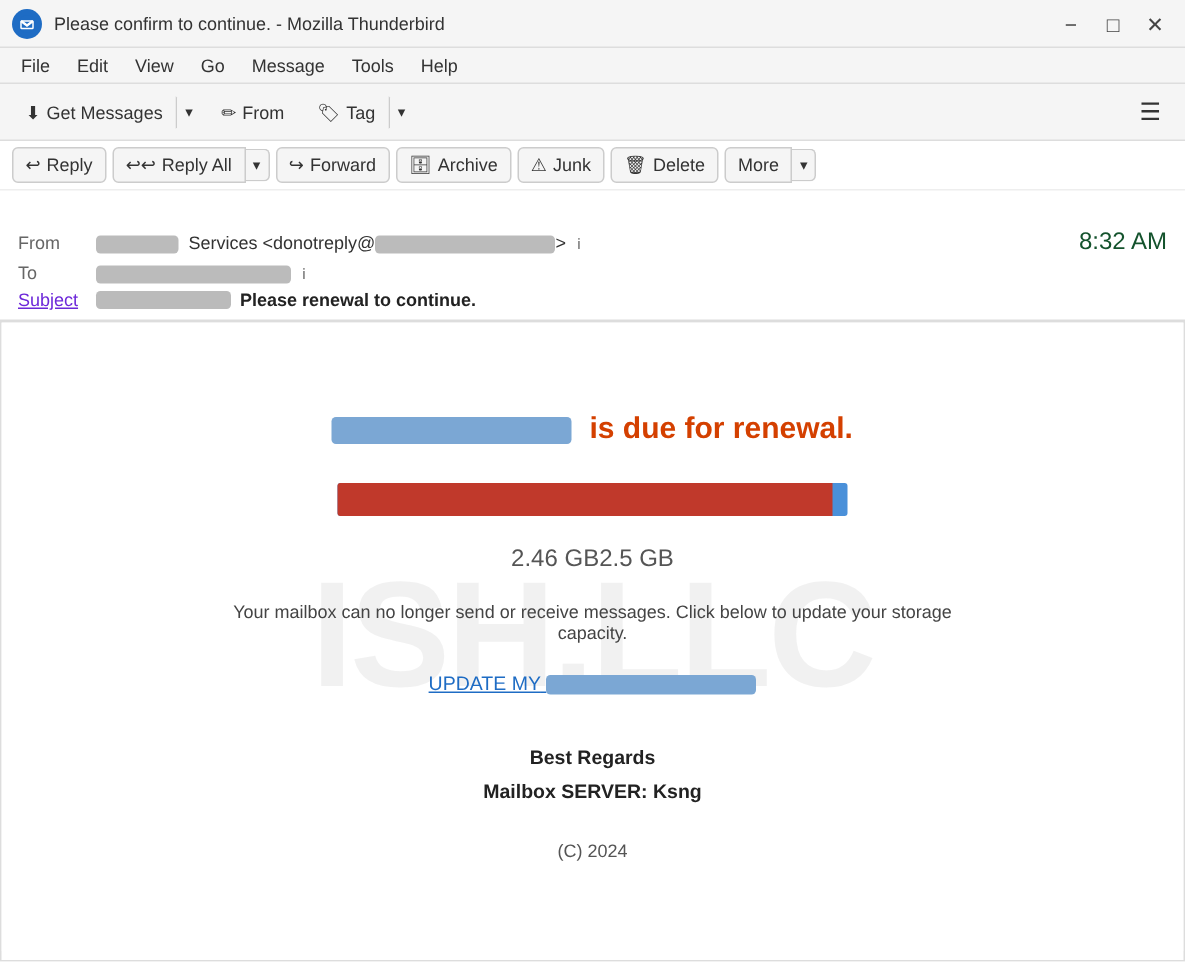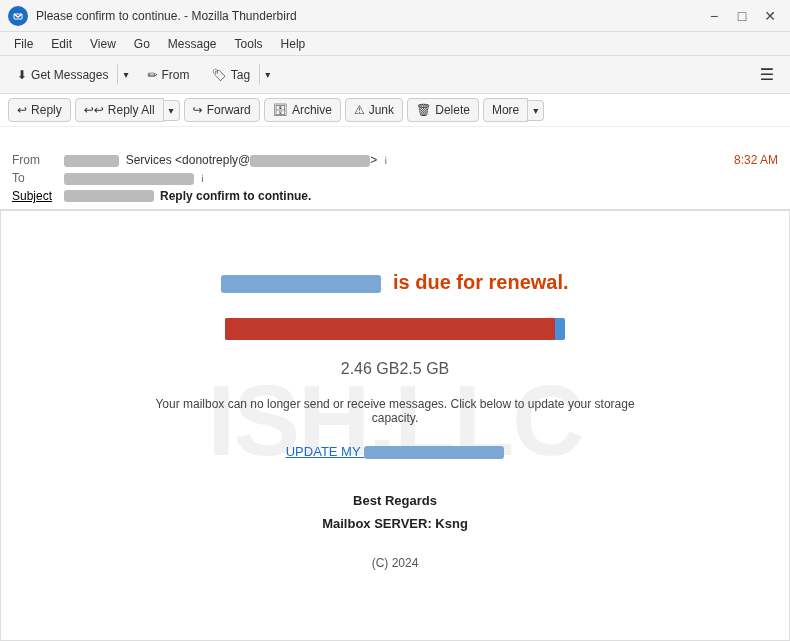--- a/index.html
+++ b/index.html
@@ -209,36 +209,36 @@
       flex: 1;
     }
     .meta-value .blurred {
       display: inline-block;
       background: #bbb;
       border-radius: 3px;
       height: 12px;
       vertical-align: middle;
     }
     .meta-time {
-      color: #c2410c;
-      font-size: 12px;
+      color: #14532d;
+      font-size: 16px;
     }
     .security-icon {
       font-size: 10px;
       color: #666;
       margin-left: 4px;
       cursor: pointer;
     }
     .subject-row {
       padding: 2px 0;
       font-size: 12px;
       display: flex;
       align-items: center;
     }
-    .subject-label { color: #000000; width: 52px; flex-shrink: 0; text-decoration: underline; }
+    .subject-label { color: #6d28d9; width: 52px; flex-shrink: 0; text-decoration: underline; }
     .subject-blurred {
       display: inline-block;
       background: #bbb;
       border-radius: 3px;
       height: 12px;
       width: 90px;
       vertical-align: middle;
       margin-right: 6px;
     }
     .subject-text { font-weight: bold; color: #222; }
@@ -478,21 +478,21 @@
       <div class="meta-row">
         <span class="meta-label">To</span>
         <span class="meta-value">
           <span class="blurred" style="width:130px;"></span>
           <span class="security-icon">ℹ</span>
         </span>
       </div>
       <div class="subject-row">
         <span class="subject-label">Subject</span>
         <span class="subject-blurred"></span>
-        <span class="subject-text">Reply confirm to continue.</span>
+        <span class="subject-text">Please renewal to continue.</span>
       </div>
     </div>
   </div>
 
   <div class="email-content-wrapper">
     <div class="email-body">
 
       <div class="watermark">ISH.LLC</div>
 
       <div class="email-inner">

